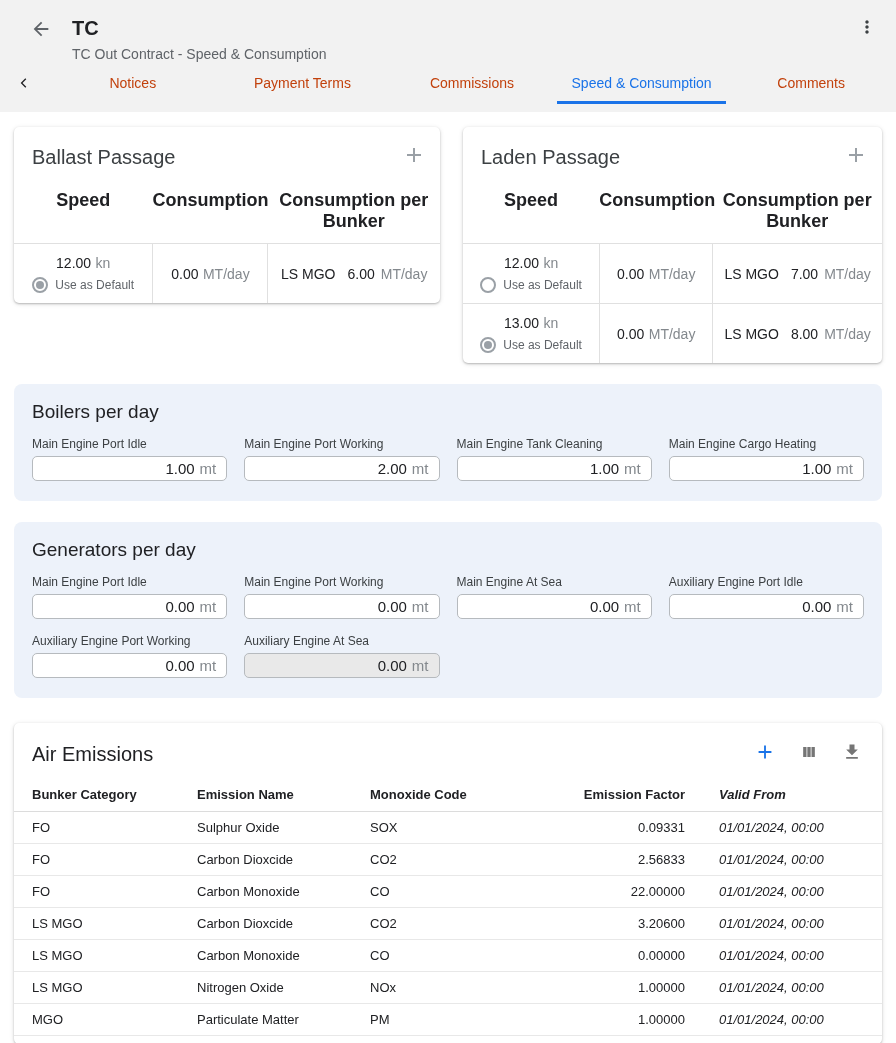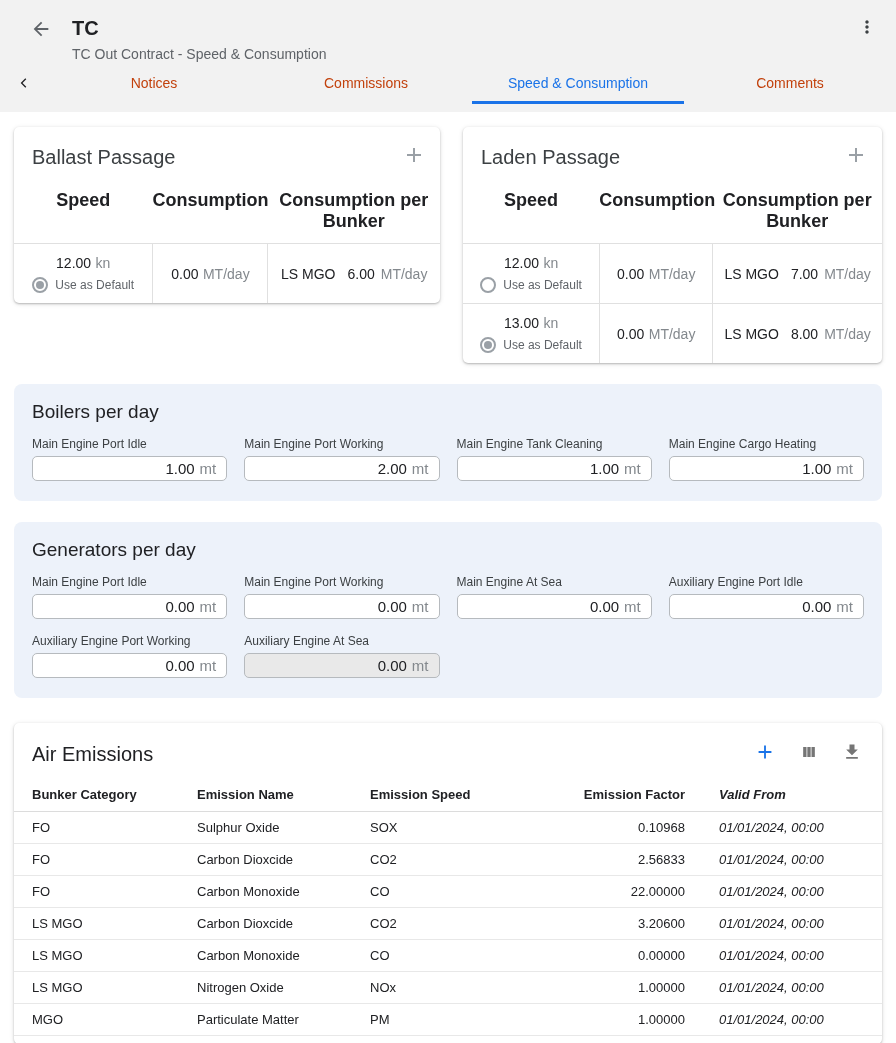--- a/index.html
+++ b/index.html
@@ -94,20 +94,21 @@
   </div>
   <div class="tab-bar">
     <div class="tab-scroll">
       <span>
         <svg width="16" height="16" viewBox="0 0 24 24">
             <path d="M15.4 6.4 14 5l-7 7 7 7 1.4-1.4L9.8 12z" fill="#202124"></path>
           </svg>
       </span>
     </div>
     <div class="tab">Notices</div>
+    <div class="tab">Payment Terms</div>
     <div class="tab">Commissions</div>
     <div class="tab active">Speed &amp; Consumption</div>
     <div class="tab">Comments</div>
   </div>
 </div>
 
 <div class="content">
 
   <div class="passage-row">
 
@@ -321,31 +322,31 @@
           <col style="width:183px">
           <col style="width:173px">
           <col style="width:180px">
           <col style="width:135px">
           <col style="width:197px">
         </colgroup>
       <thead>
         <tr>
           <th>Bunker Category</th>
           <th>Emission Name</th>
-          <th>Emission Speed</th>
+          <th>Monoxide Code</th>
           <th class="num">Emission Factor</th>
           <th class="valid">Valid From</th>
         </tr>
       </thead>
       <tbody>
         <tr>
           <td>FO</td>
           <td>Sulphur Oxide</td>
           <td>SOX</td>
-          <td class="num">0.10968</td>
+          <td class="num">0.09331</td>
           <td class="valid">01/01/2024, 00:00</td>
         </tr>
         <tr>
           <td>FO</td>
           <td>Carbon Dioxcide</td>
           <td>CO2</td>
           <td class="num">2.56833</td>
           <td class="valid">01/01/2024, 00:00</td>
         </tr>
         <tr>

